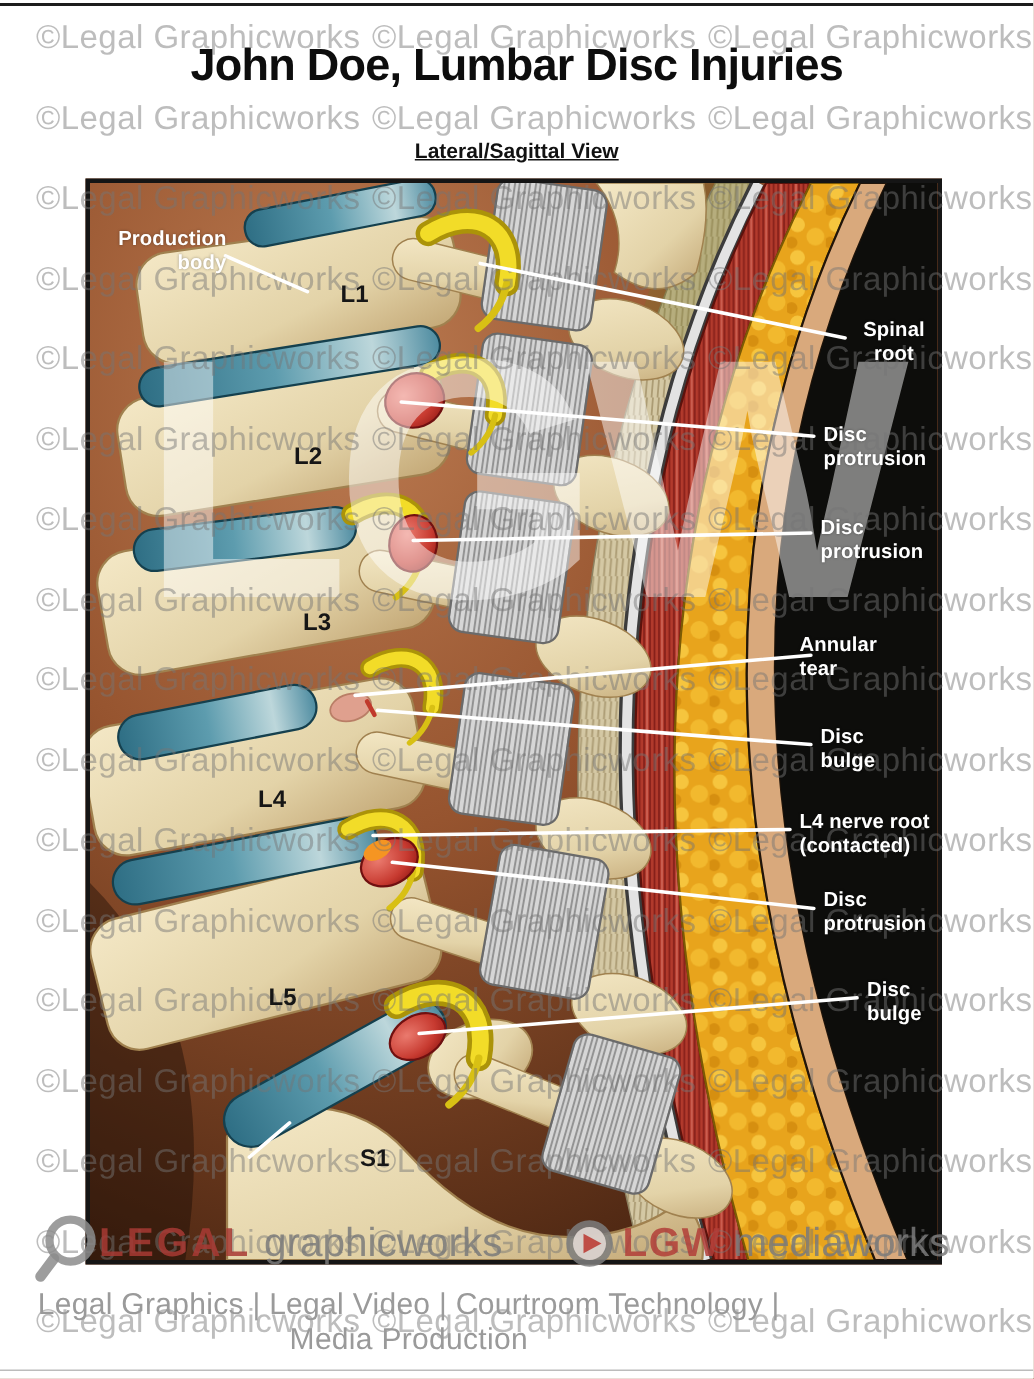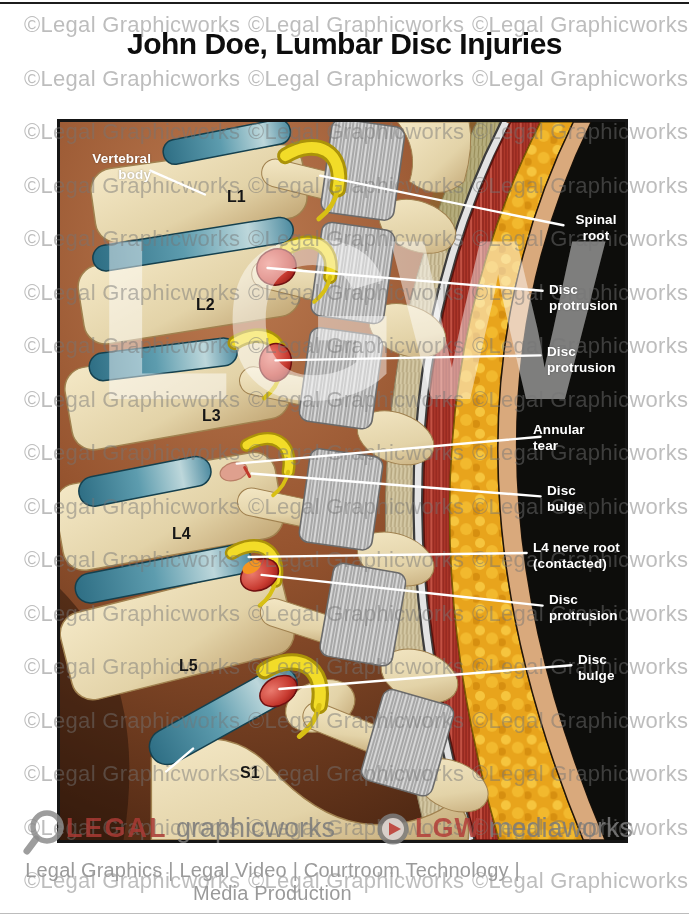--- a/index.html
+++ b/index.html
@@ -60,20 +60,21 @@
     font-size:20px;color:#9a9a9a;font-weight:400;letter-spacing:0.2px;
   }
 </style>
 </head>
 <body>
 
 <div class="page">
   <div class="edge-top"></div>
 
   <div class="title">John Doe, Lumbar Disc Injuries</div>
+  <div class="subtitle">Lateral/Sagittal View</div>
 
   <div class="figure">
     <svg class="anatomy" viewBox="0 0 569 723" preserveAspectRatio="none">
       <defs>
         <radialGradient id="bgBrown" cx="30%" cy="18%" r="95%">
           <stop offset="0" stop-color="#bd7c52"></stop>
           <stop offset="0.45" stop-color="#96542f"></stop>
           <stop offset="1" stop-color="#42200e"></stop>
         </radialGradient>
         <linearGradient id="boneG" x1="0" y1="0" x2="1" y2="1">
@@ -231,21 +232,21 @@
     </svg>
 
   <div id="label-layer" style="position:absolute;left:57px;top:119px;width:565px;height:718px;z-index:5;pointer-events:none;">
       <div class="v-label" style="left: 170px; top: 70px;">L1</div>
       <div class="v-label" style="left: 139px; top: 178px;">L2</div>
       <div class="v-label" style="left: 120px; top: 289px; margin-left: 25px;">L3</div>
       <div class="v-label" style="left: 115px; top: 407px;">L4</div>
       <div class="v-label" style="left: 122px; top: 539px;">L5</div>
       <div class="v-label" style="left: 183px; top: 646px;">S1</div>
       <div class="fig-label" style="left: 0px; top: 32px; width: 94px; text-align: right;">
-        <div>Vertebral</div>
+        <div>Production</div>
         <div>body</div>
       </div>
       <div class="fig-label" style="left: 513px; top: 93px; width: 52px; text-align: center;">
         <div>Spinal</div>
         <div>root</div>
       </div>
       <div class="fig-label" style="left: 492px; top: 163px; width: 73px; text-align: left;">
         <div>Disc</div>
         <div>protrusion</div>
       </div>

